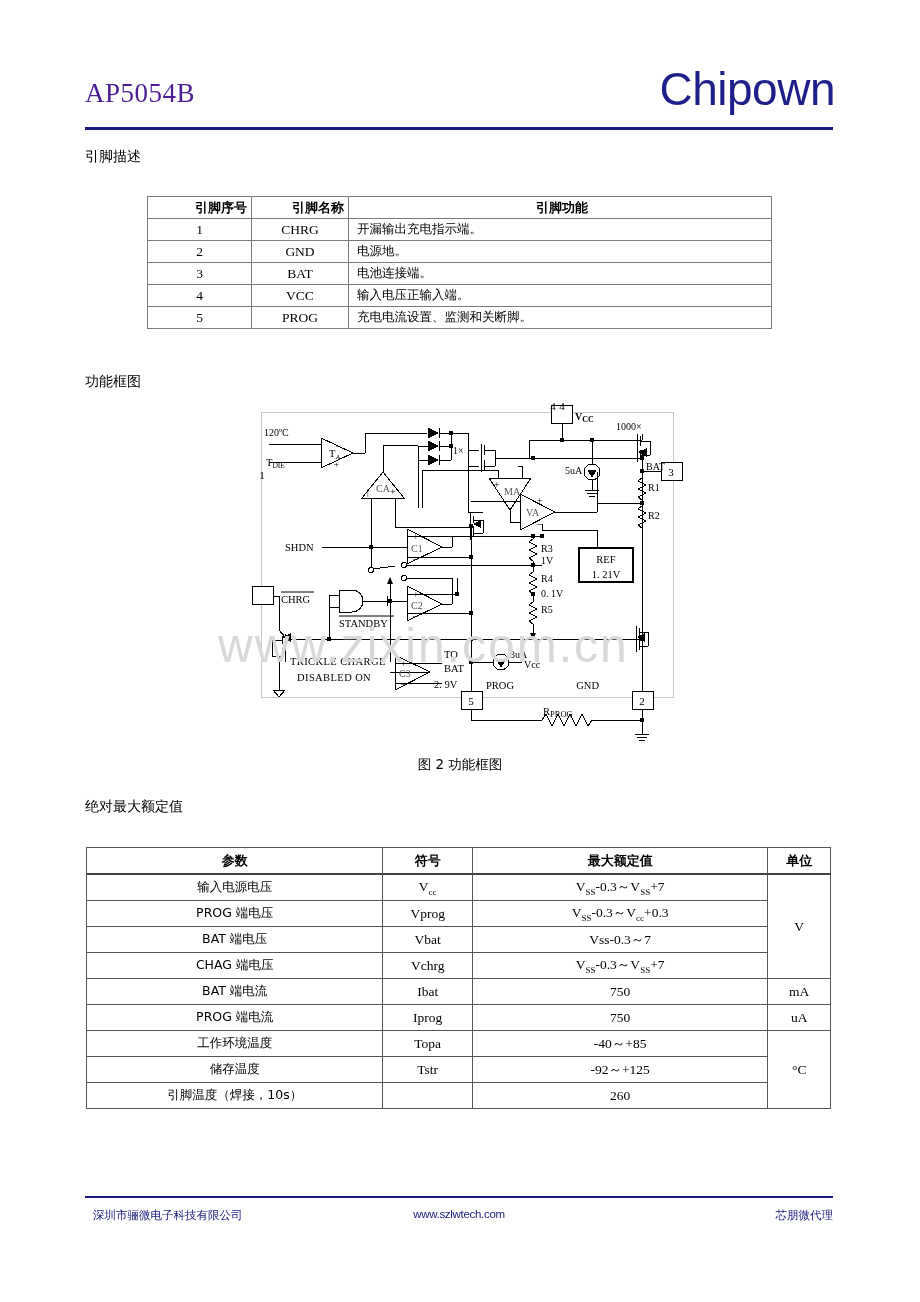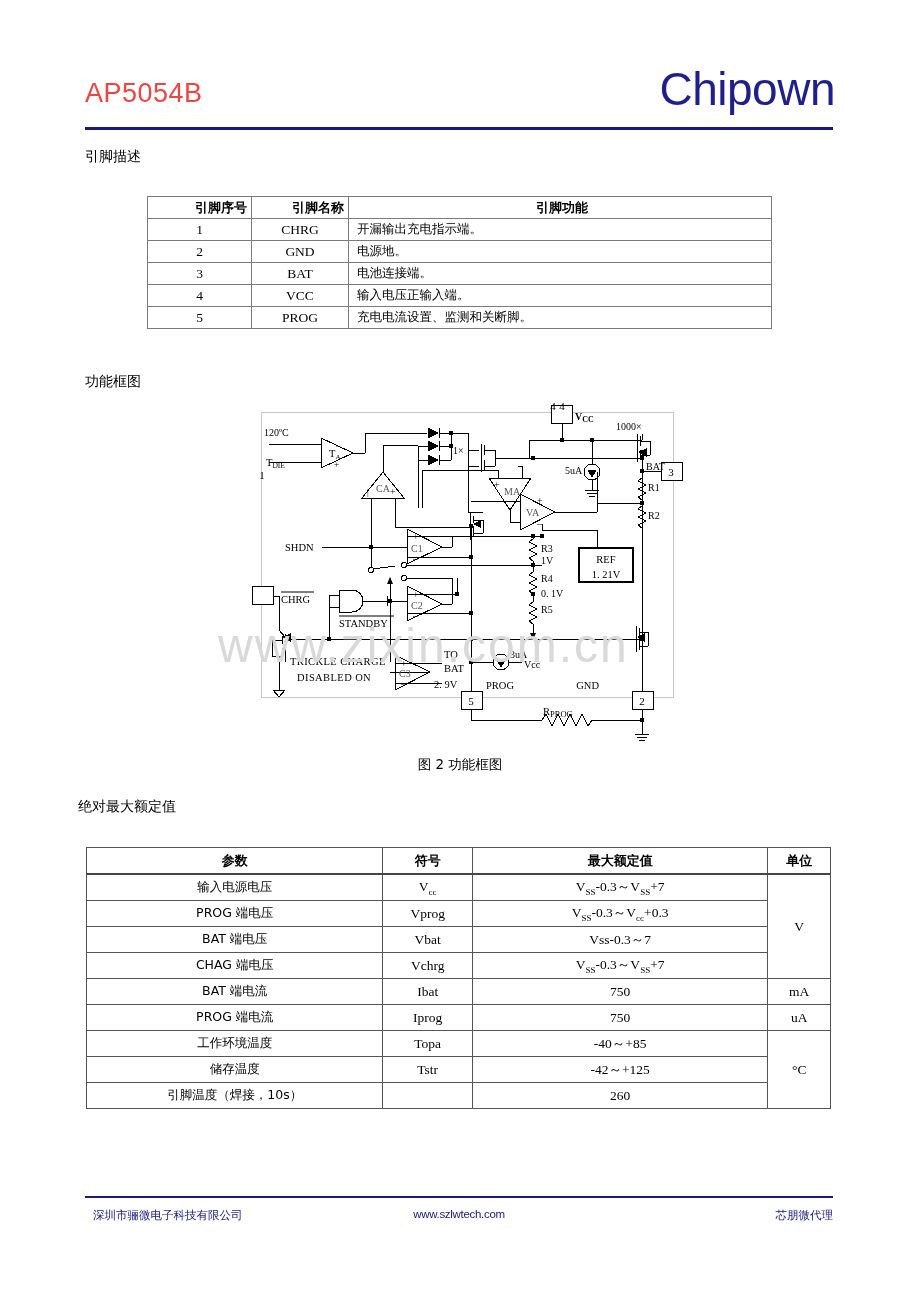--- a/index.html
+++ b/index.html
@@ -14,43 +14,43 @@
   .page{
     position:absolute;left:0;top:0;width:920px;height:1302px;
   }
 
   
   .header{
     position:absolute;left:85px;top:78px;width:748px;height:62px;
   }
   .hdr-part{
     position:absolute;left:0;top:0;
-    font-family:Liberation Sans, sans-serif;
-    font-size:27px;color:#ef4444;letter-spacing:.5px;
+    font-family:Liberation Serif, serif;
+    font-size:27px;color:#4c1d95;letter-spacing:.5px;
   }
   .hdr-logo{
     position:absolute;right:-2px;top:-16px;
     font-family:"Liberation Sans", sans-serif;
     font-size:46px;color:#1f1f8c;letter-spacing:-0.5px;
     font-weight:400;
   }
   .hdr-rule{
     position:absolute;left:0;top:49px;width:748px;height:3px;
     background:#1a1a7e;
   }
 
   
   .h2{
     position:absolute;
     font-family:"DejaVu Sans", sans-serif;
     font-size:14px;color:#000;
   }
   #heading-pin   {left:85px;top:148px;}
   #heading-block {left:85px;top:373px;}
-  #heading-abs   {left:78px;top:798px;}
+  #heading-abs   {left:85px;top:798px;}
 
   
   .pin-table{
     position:absolute;left:147px;top:196px;
     border-collapse:collapse;
     width:625px;
   }
   .pin-table td, .pin-table th{
     border:1px solid #7a7a7a;
     font-size:13.5px;
@@ -570,21 +570,21 @@
       </tr>
       <tr>
         <td class="param">工作环境温度</td>
         <td class="sym">Topa</td>
         <td class="val">-40～+85</td>
         <td class="unit" rowspan="3">°C</td>
       </tr>
       <tr>
         <td class="param">储存温度</td>
         <td class="sym">Tstr</td>
-        <td class="val">-42～+125</td>
+        <td class="val">-92～+125</td>
       </tr>
       <tr>
         <td class="param">引脚温度（焊接，10s）</td>
         <td class="sym"></td>
         <td class="val">260</td>
       </tr>
     </tbody>
   </table>
 
 

